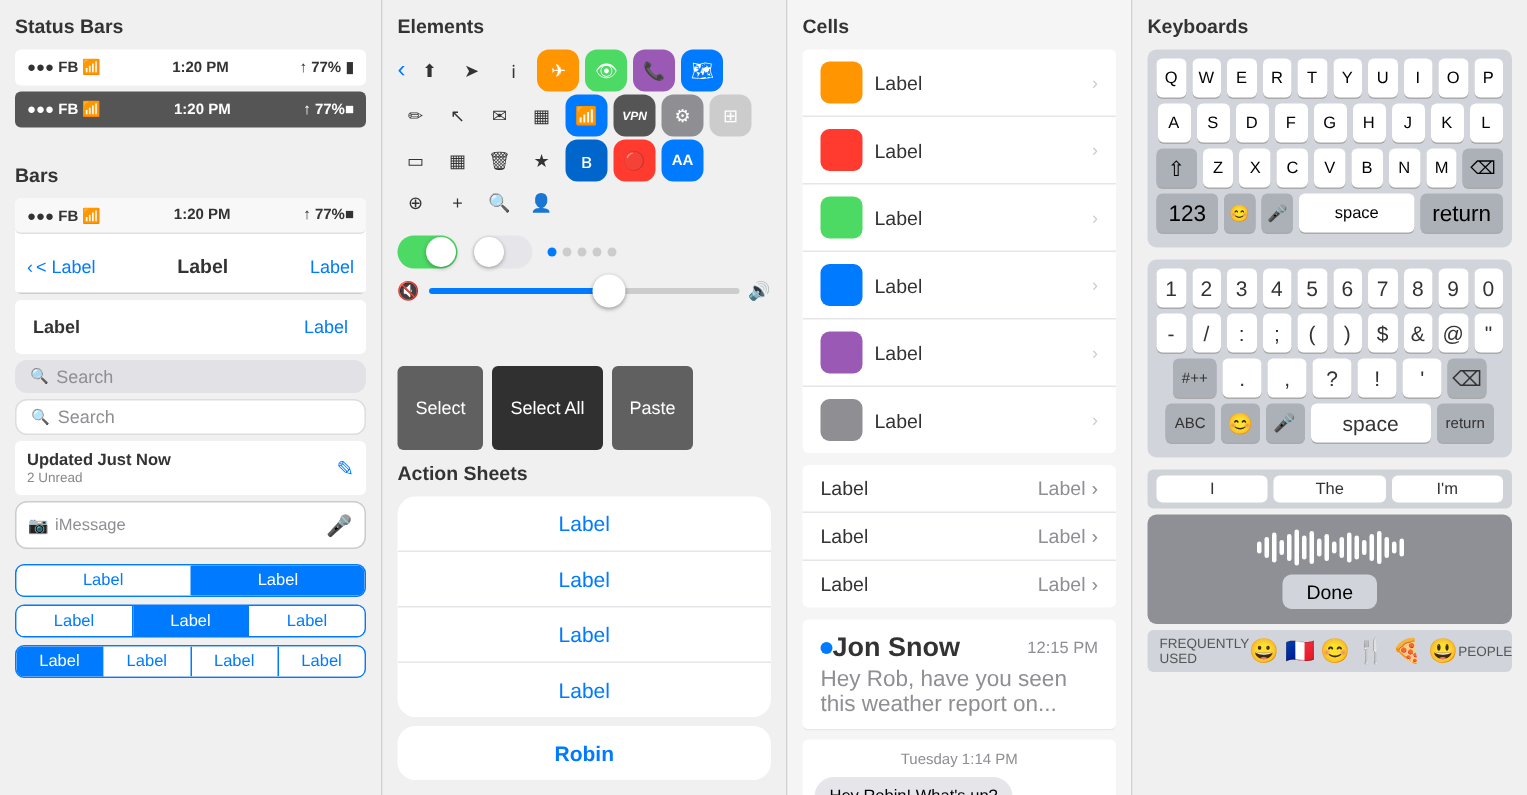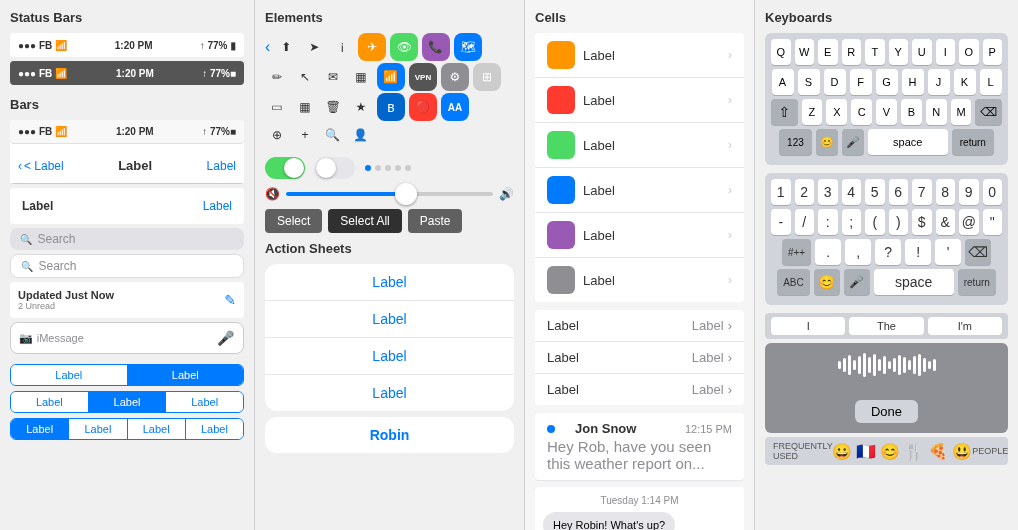--- a/index.html
+++ b/index.html
@@ -49,21 +49,21 @@
       font-size: 10px;
       font-weight: 600;
     }
     .status-bar-demo.dark {
       background: #555;
       color: #fff;
     }
     .status-left { display: flex; align-items: center; gap: 3px; }
 
     
-    .bars-section { margin-top: 12px; }
+    .bars-section { margin-top: 24px; }
     .nav-bar-demo {
       background: #fff;
       border-radius: 4px;
       margin-bottom: 4px;
       padding: 4px 8px;
       display: flex;
       align-items: center;
       justify-content: space-between;
       height: 36px;
       border-bottom: 1px solid #ccc;
@@ -194,23 +194,23 @@
     .slider-thumb {
       width: 22px; height: 22px; border-radius: 50%; background: #fff;
       box-shadow: 0 1px 3px rgba(0,0,0,0.4); position: absolute;
       top: -9px; left: 58%; transform: translateX(-50%);
     }
     .vol-icon { font-size: 12px; color: #666; }
 
     
     .action-btns { display: flex; gap: 6px; }
     .action-btn {
-      padding: 5px 12px; border-radius: 4px;
+      padding: 21px 12px; border-radius: 4px;
       background: rgba(0,0,0,0.6); color: #fff;
-      font-size: 12px; border: none;
+      font-size: 12px; border: none; margin-top: 35px;
     }
     .action-btn.selected { background: rgba(0,0,0,0.8); }
 
     
     .action-sheet {
       background: #fff;
       border-radius: 12px;
       overflow: hidden;
       margin-top: 8px;
     }
@@ -259,21 +259,21 @@
     .cell-detail-item:last-child { border-bottom: none; }
     .cell-detail-left { font-size: 13px; }
     .cell-detail-right { display: flex; align-items: center; gap: 4px; color: #8e8e93; font-size: 13px; }
 
     .message-preview {
       background: #fff; border-radius: 4px;
       padding: 8px 12px; margin-bottom: 6px;
       border-bottom: 1px solid #e5e5ea;
     }
     .msg-header { display: flex; justify-content: space-between; align-items: center; margin-bottom: 2px; }
-    .msg-sender { font-weight: 600; font-size: 13px; display: flex; align-items: center; gap: 20px; }
+    .msg-sender { font-weight: 600; font-size: 18px; display: flex; align-items: center; gap: 0; }
     .msg-dot { width: 8px; height: 8px; border-radius: 50%; background: #007aff; }
     .msg-time { color: #8e8e93; font-size: 11px; }
     .msg-subject { font-size: 12px; margin-bottom: 2px; }
     .msg-preview-text { font-size: 15px; color: #8e8e93; }
 
     .chat-area {
       background: #fff; border-radius: 4px; padding: 8px;
       min-height: 140px; position: relative;
     }
     .chat-date { text-align: center; color: #8e8e93; font-size: 10px; margin-bottom: 6px; }
@@ -288,21 +288,21 @@
 
     
     .kb-section { background: #d1d5db; border-radius: 6px; padding: 6px; margin-bottom: 8px; }
     .kb-row { display: flex; gap: 4px; margin-bottom: 4px; justify-content: center; }
     .kb-key {
       background: #fff; border-radius: 4px; font-size: 11px;
       width: 22px; height: 26px; display: flex; align-items: center; justify-content: center;
       box-shadow: 0 1px 0 #aaa; font-weight: 400; color: #000;
     }
     .kb-key.dark-key { background: #acb0b7; color: #000; }
-    .kb-key.wide { width: auto; padding: 0 8px; font-size: 10px; }
+    .kb-key.wide { width: auto; padding: 0 8px; font-size: 15px; }
     .kb-key.space { width: 80px; }
     .kb-key.shift { width: 28px; font-size: 14px; }
     .kb-key.backspace { width: 28px; font-size: 12px; }
 
     .num-kb { background: #d1d5db; border-radius: 6px; padding: 6px; margin-bottom: 8px; }
     .num-key {
       background: #fff; border-radius: 4px; font-size: 14px;
       width: 26px; height: 26px; display: flex; align-items: center; justify-content: center;
       box-shadow: 0 1px 0 #aaa;
     }
@@ -314,21 +314,21 @@
       display: flex; gap: 4px; margin-bottom: 4px; justify-content: space-around;
     }
     .pred-item {
       background: #fff; border-radius: 4px; padding: 3px 10px;
       font-size: 11px; flex: 1; text-align: center;
     }
 
     .dictation-area {
       background: #8e9096; border-radius: 6px; padding: 10px;
       text-align: center; margin-bottom: 4px; min-height: 70px;
-      display: flex; flex-direction: column; align-items: center; justify-content: center; gap: 17px;
+      display: flex; flex-direction: column; align-items: center; justify-content: center;
     }
     .waveform {
       display: flex; align-items: center; gap: 2px; margin-bottom: 6px;
     }
     .wave-bar {
       background: #fff; border-radius: 2px; width: 3px;
     }
     .done-btn {
       background: #d1d5db; border-radius: 6px; padding: 4px 16px;
       font-size: 13px; color: #000;
@@ -449,21 +449,21 @@
         <div class="icon-purple" style="width:28px;height:28px;display:flex;align-items:center;justify-content:center;border-radius:8px;font-size:12px;">📞</div>
         <div class="icon-blue-map" style="width:28px;height:28px;display:flex;align-items:center;justify-content:center;border-radius:8px;font-size:12px;">🗺</div>
       </div>
 
       <div style="display:flex; gap:4px; align-items:center;">
         <div style="width:24px;height:24px;display:flex;align-items:center;justify-content:center;">✏</div>
         <div style="width:24px;height:24px;display:flex;align-items:center;justify-content:center;">↖</div>
         <div style="width:24px;height:24px;display:flex;align-items:center;justify-content:center;">✉</div>
         <div style="width:24px;height:24px;display:flex;align-items:center;justify-content:center;">▦</div>
         <div class="icon-blue-wifi" style="width:28px;height:28px;display:flex;align-items:center;justify-content:center;border-radius:8px;font-size:12px;">📶</div>
-        <div class="icon-vpn" style="width:28px;height:28px;display:flex;align-items:center;justify-content:center;border-radius:8px;">VPN</div>
+        <div class="icon-vpn" style="width:28px;height:28px;display:flex;align-items:center;justify-content:center;border-radius:8px;font-style:italic;">VPN</div>
         <div class="icon-gray" style="width:28px;height:28px;display:flex;align-items:center;justify-content:center;border-radius:8px;">⚙</div>
         <div class="icon-grid" style="width:28px;height:28px;display:flex;align-items:center;justify-content:center;border-radius:8px;">⊞</div>
       </div>
 
       <div style="display:flex; gap:4px; align-items:center;">
         <div style="width:24px;height:24px;display:flex;align-items:center;justify-content:center;">▭</div>
         <div style="width:24px;height:24px;display:flex;align-items:center;justify-content:center;">▦</div>
         <div style="width:24px;height:24px;display:flex;align-items:center;justify-content:center;">🗑</div>
         <div style="width:24px;height:24px;display:flex;align-items:center;justify-content:center;">★</div>
         <div class="icon-bt" style="width:28px;height:28px;display:flex;align-items:center;justify-content:center;border-radius:8px;font-size:14px;">ʙ</div>

